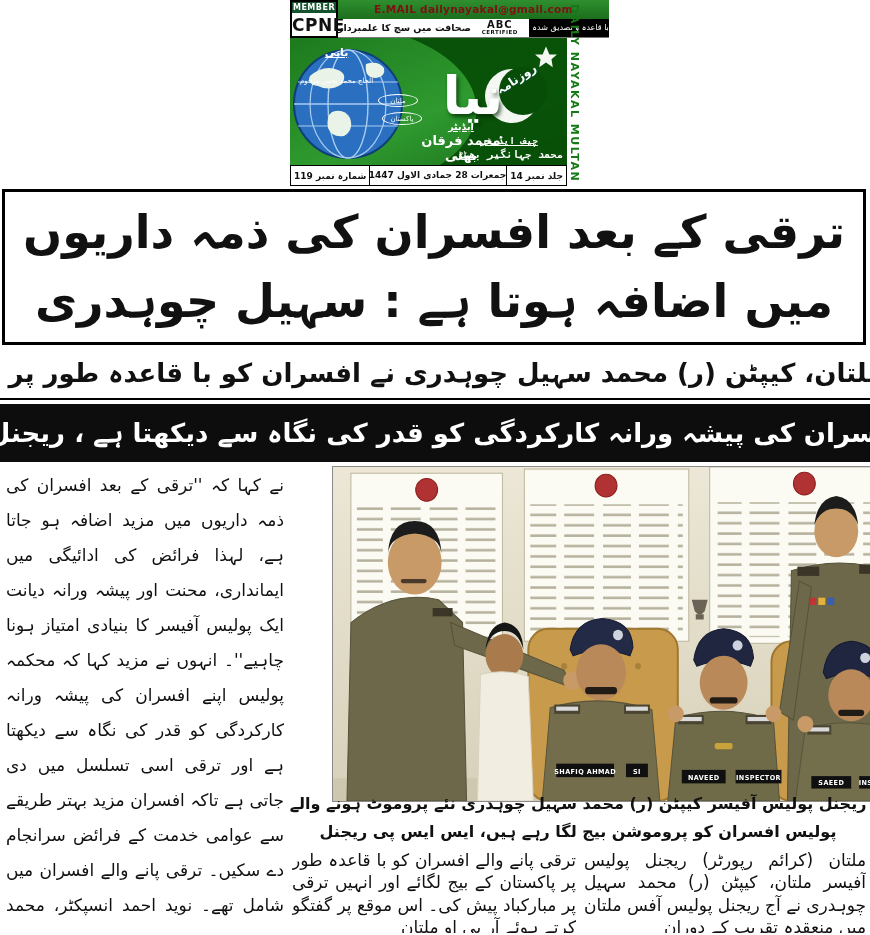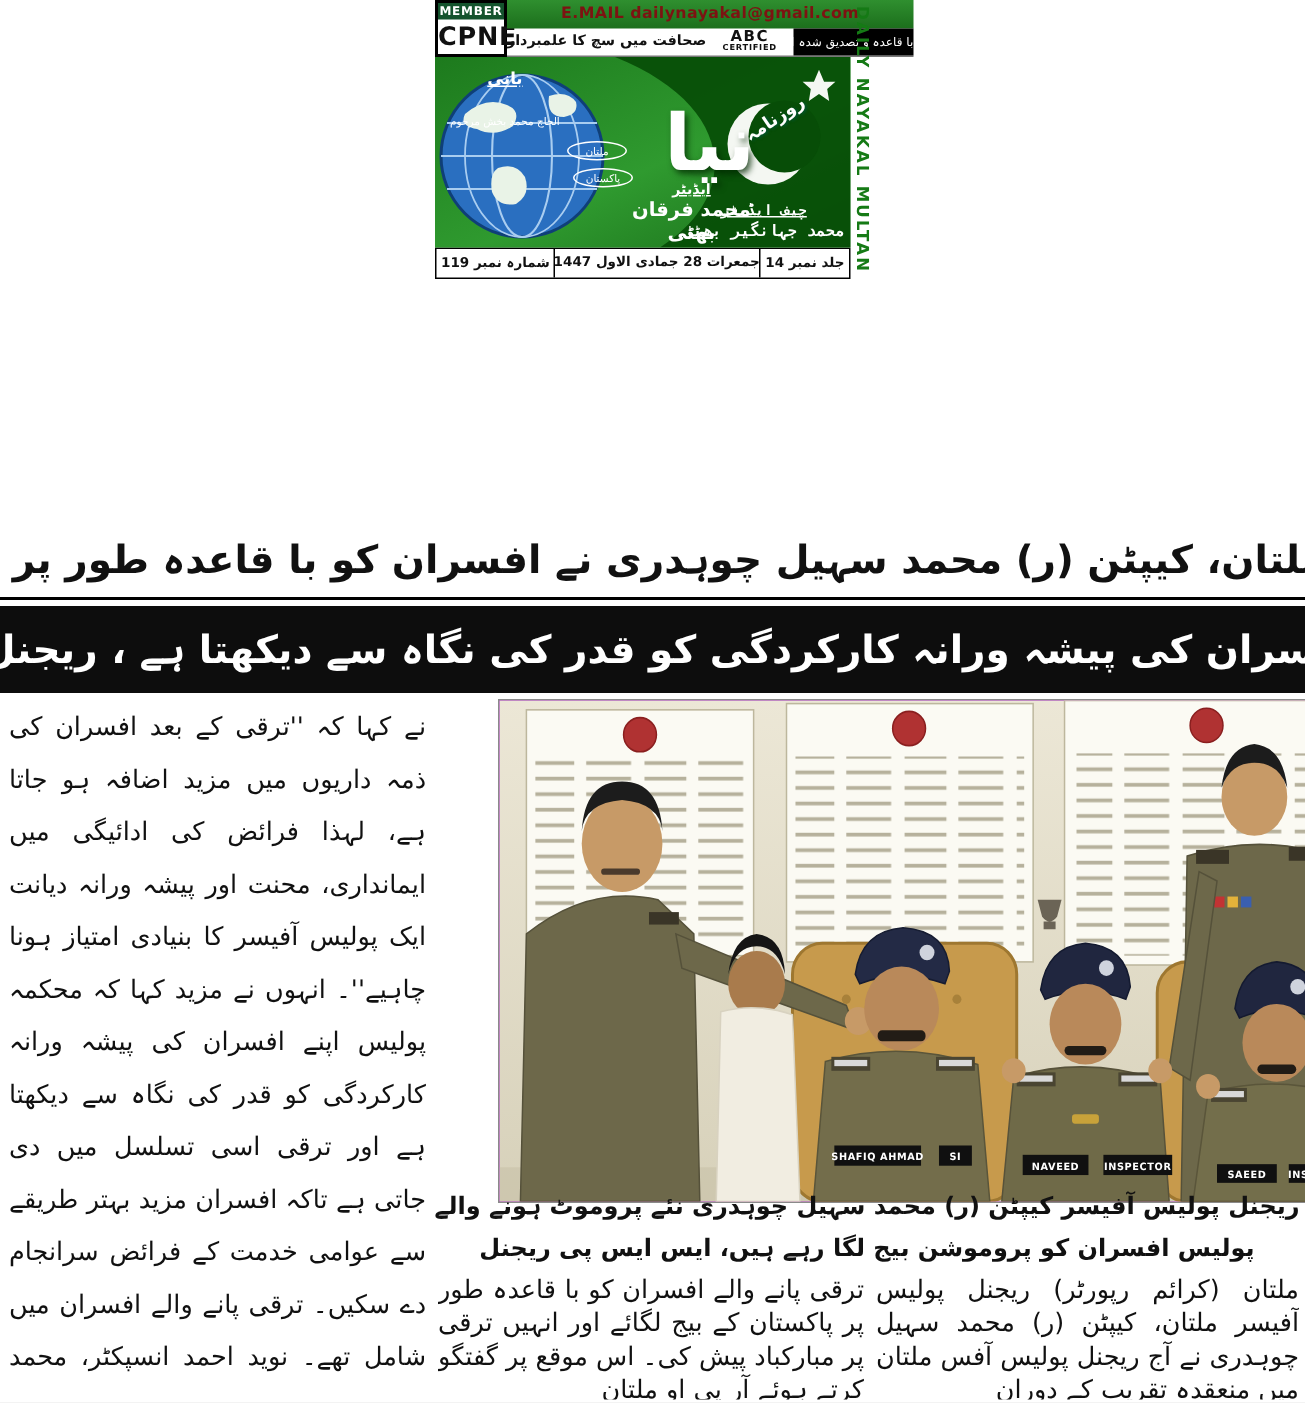--- a/index.html
+++ b/index.html
@@ -141,20 +141,23 @@
 
     <div class="dateline">
       <span class="dl-vol urdu">جلد نمبر 14</span>
       <span class="dl-date urdu">جمعرات 28 جمادی الاول 1447ھ بمطابق 20 نومبر 2025ء ، 7 مگھر (صفحات 8 قیمت 30 روپے)</span>
       <span class="dl-issue urdu">شمارہ نمبر 119</span>
     </div>
   </div>
 
   <div class="vertical-title">DAILY NAYAKAL MULTAN</div>
 
+  <div class="headline-box">
+    <div class="headline urdu">ترقی کے بعد افسران کی ذمہ داریوں میں اضافہ ہوتا ہے : سہیل چوہدری</div>
+  </div>
 
   <div class="sub1">
     <span class="sub1-text urdu">ریجنل پولیس آفیسر ملتان، کیپٹن (ر) محمد سہیل چوہدری نے افسران کو با قاعدہ طور پر پروموشن کے بیج لگائے</span>
   </div>
   <div class="sub2">
     <span class="sub2-text urdu">محکمہ پولیس اپنے افسران کی پیشہ ورانہ کارکردگی کو قدر کی نگاہ سے دیکھتا ہے ، ریجنل پولیس آفیسر ملتان</span>
   </div>
 
   <div class="body-left urdu">نے کہا کہ ''ترقی کے بعد افسران کی ذمہ داریوں میں مزید اضافہ ہو جاتا ہے، لہذا فرائض کی ادائیگی میں ایمانداری، محنت اور پیشہ ورانہ دیانت ایک پولیس آفیسر کا بنیادی امتیاز ہونا چاہیے''۔ انہوں نے مزید کہا کہ محکمہ پولیس اپنے افسران کی پیشہ ورانہ کارکردگی کو قدر کی نگاہ سے دیکھتا ہے اور ترقی اسی تسلسل میں دی جاتی ہے تاکہ افسران مزید بہتر طریقے سے عوامی خدمت کے فرائض سرانجام دے سکیں۔ ترقی پانے والے افسران میں شامل تھے۔ نوید احمد انسپکٹر، محمد سعید انسپکٹر، شفیق احمد سب انسپکٹر۔ آر پی او نے تمام افسران کو ہدایت کی کہ وہ اپنے نئے منصبی فرائض انتہائی ذمہ داری، خوش اسلوبی اور محنت کے ساتھ سرانجام دیں۔</div>
 

